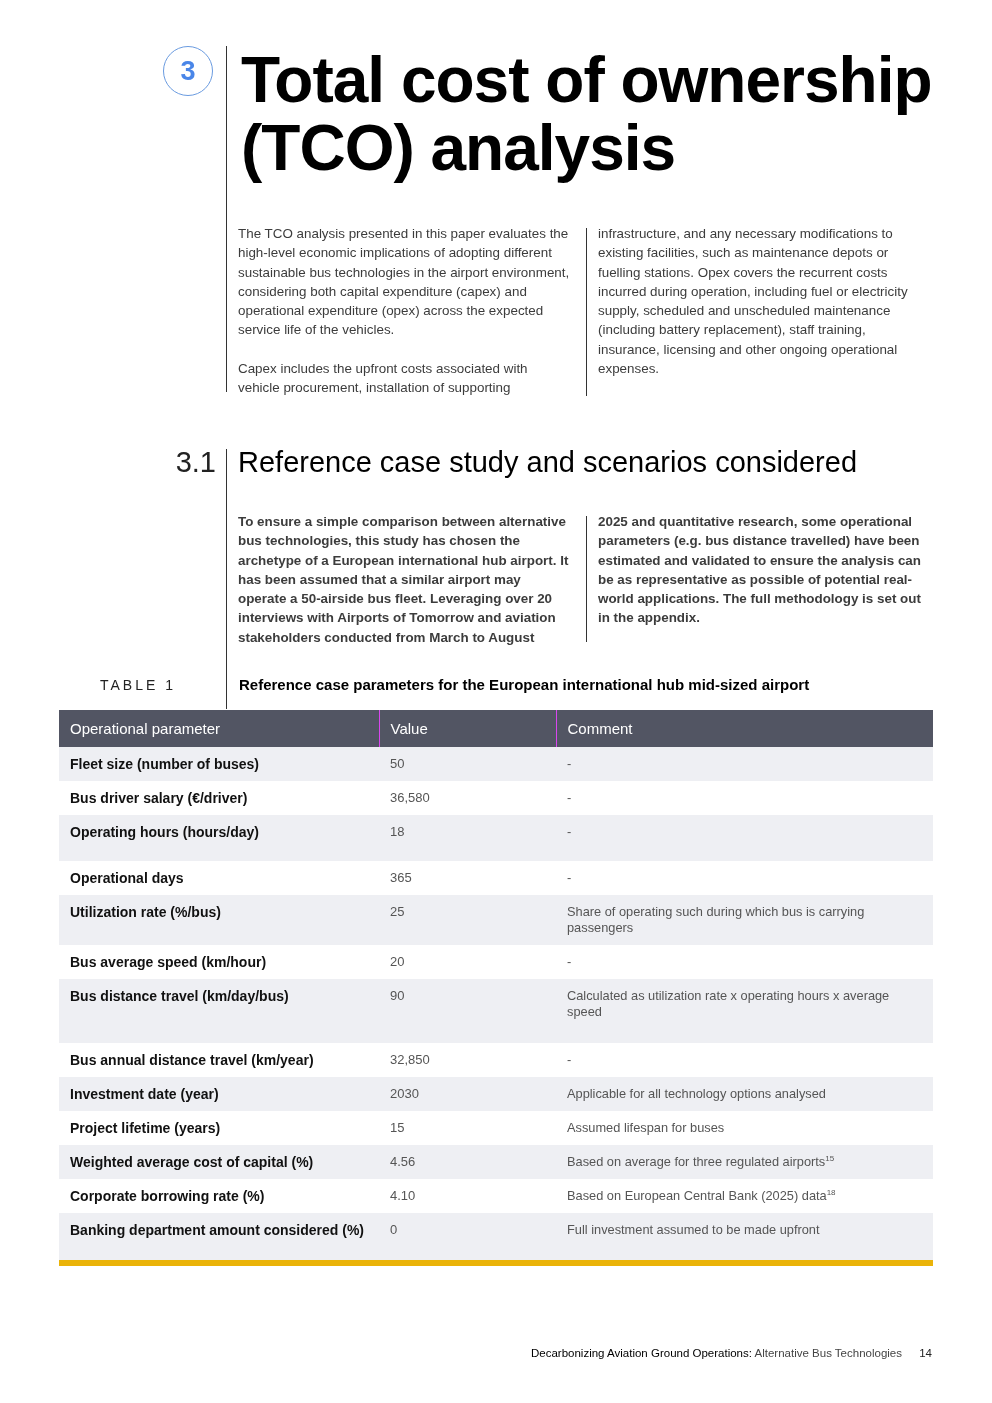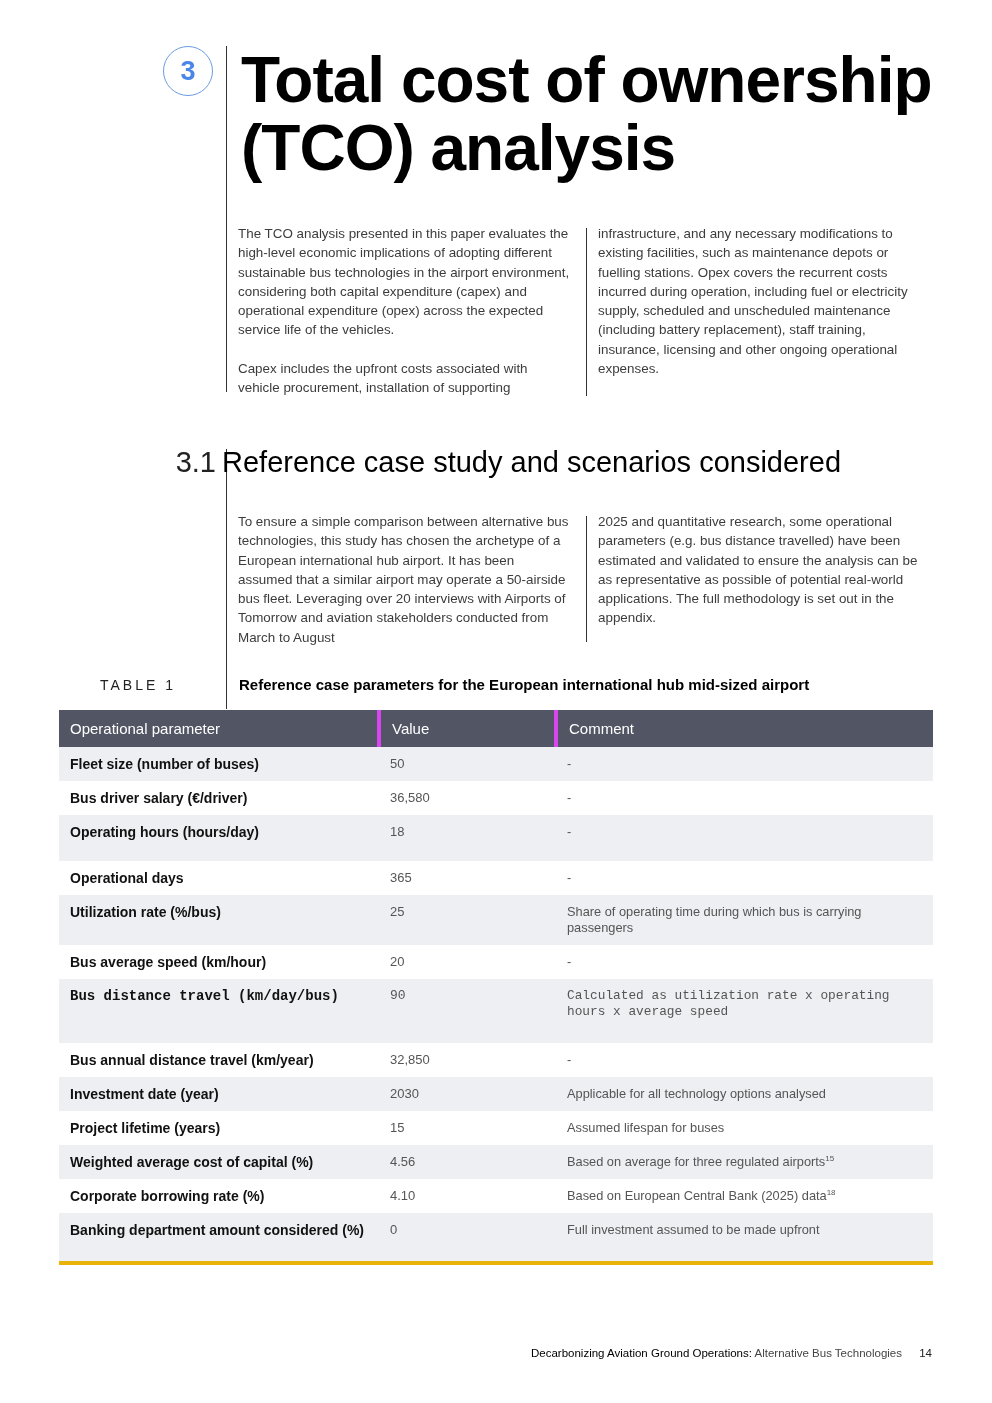--- a/index.html
+++ b/index.html
@@ -17,44 +17,44 @@
     font-size: 64px; line-height: 68px; font-weight: bold; letter-spacing: -1px; color: #000; }
 
   .two-col { position: absolute; display: flex; }
   .col { width: 332px; font-size: 13.4px; line-height: 19.3px; color: #3c3c3c; }
   .col p { margin: 0 0 19.3px 0; }
   .col p:last-child { margin-bottom: 0; }
   .col-divider { width: 1px; background: #333; margin: 0 11px 0 16px; }
 
   .section-num { position: absolute; left: 160px; top: 445px; width: 56px; text-align: right;
     font-size: 29px; line-height: 34px; color: #222; }
-  .section-title { position: absolute; left: 222px; top: 445px; margin: 0;
+  .section-title { position: absolute; left: 238px; top: 445px; margin: 0;
     font-size: 29px; line-height: 34px; font-weight: normal; color: #000; }
 
   .table-label { position: absolute; left: 100px; top: 677px; width: 115px; 
     font-size: 14px; letter-spacing: 3px; color: #222; }
   .table-caption { position: absolute; left: 239px; top: 676px; font-size: 15px;
     font-weight: bold; color: #000; }
 
   table.params { position: absolute; left: 59px; top: 710px; width: 874px;
     border-collapse: collapse; table-layout: fixed; }
   table.params col.c1 { width: 320px; }
   table.params col.c2 { width: 177px; }
   table.params col.c3 { width: 377px; }
   table.params th { background: #525563; color: #fff; text-align: left; font-weight: normal;
-    font-size: 15px; height: 37px; padding: 0 11px; border-left: 4px solid #d946ef; }
+    font-size: 15px; height: 37px; padding: 0 11px; border-left: 1px solid #d946ef; }
   table.params th:first-child { border-left: none; }
   table.params td { vertical-align: top; padding: 9px 11px 8px 11px; font-size: 13px;
     line-height: 16px; }
   table.params tr:nth-child(odd) td { background: #eeeff3; }
   table.params tr:nth-child(even) td { background: #ffffff; }
   table.params td.param { font-weight: bold; color: #111; font-size: 14px; line-height: 18px; padding-top: 8px; }
   table.params td.value { color: #555; }
   table.params td.comment { color: #555; font-size: 12.8px; }
-  table.params tbody tr:last-child td { border-bottom: 4px solid #eab308; }
+  table.params tbody tr:last-child td { border-bottom: 6px solid #eab308; }
   sup { font-size: 8px; line-height: 0; }
 
   .footer { position: absolute; top: 1347px; right: 60px; font-size: 11.5px; color: #222; }
   .footer .series { color: #000; }
   .footer .sub { color: #444; }
   .footer .page-no { margin-left: 14px; }
 </style>
 </head>
 <body>
 
@@ -72,21 +72,21 @@
   <div class="col-divider" style="height:168px; margin-top:4px;"></div>
   <div class="col">
     <p>infrastructure, and any necessary modifications to existing facilities, such as maintenance depots or fuelling stations. Opex covers the recurrent costs incurred during operation, including fuel or electricity supply, scheduled and unscheduled maintenance (including battery replacement), staff training, insurance, licensing and other ongoing operational expenses.</p>
   </div>
 </div>
 
 <div class="vrule" style="left:226px; top:449px; height:260px;"></div>
 <div class="section-num">3.1</div>
 <h2 class="section-title">Reference case study and scenarios considered</h2>
 
-<div class="two-col" style="left:238px; top:512px;">
+<div class="two-col" style="left:238px; top:512px;font-weight:bold;">
   <div class="col">
     <p>To ensure a simple comparison between alternative bus technologies, this study has chosen the archetype of a European international hub airport. It has been assumed that a similar airport may operate a 50-airside bus fleet. Leveraging over 20 interviews with Airports of Tomorrow and aviation stakeholders conducted from March to August</p>
   </div>
   <div class="col-divider" style="height:126px; margin-top:4px;"></div>
   <div class="col">
     <p>2025 and quantitative research, some operational parameters (e.g. bus distance travelled) have been estimated and validated to ensure the analysis can be as representative as possible of potential real-world applications. The full methodology is set out in the appendix.</p>
   </div>
 </div>
 
 <div class="table-label">TABLE 1</div>
@@ -122,28 +122,28 @@
         <td class="comment"><span>-</span></td>
       </tr>
       <tr style="height: 34px;">
         <td class="param">Operational days</td>
         <td class="value">365</td>
         <td class="comment"><span>-</span></td>
       </tr>
       <tr style="height: 50px;">
         <td class="param">Utilization rate (%/bus)</td>
         <td class="value">25</td>
-        <td class="comment"><span>Share of operating time during which bus is carrying passengers</span></td>
+        <td class="comment"><span>Share of operating such during which bus is carrying passengers</span></td>
       </tr>
       <tr style="height: 34px;">
         <td class="param">Bus average speed (km/hour)</td>
         <td class="value">20</td>
         <td class="comment"><span>-</span></td>
       </tr>
-      <tr style="height: 64px; font-family: Liberation Mono, monospace;">
+      <tr style="height: 64px;">
         <td class="param">Bus distance travel (km/day/bus)</td>
         <td class="value">90</td>
         <td class="comment"><span>Calculated as utilization rate x operating hours x average speed</span></td>
       </tr>
       <tr style="height: 34px;">
         <td class="param">Bus annual distance travel (km/year)</td>
         <td class="value">32,850</td>
         <td class="comment"><span>-</span></td>
       </tr>
       <tr style="height: 34px;">

